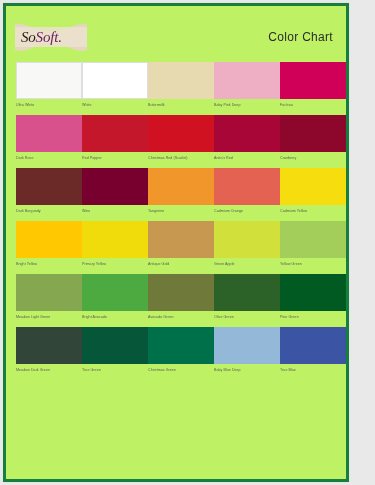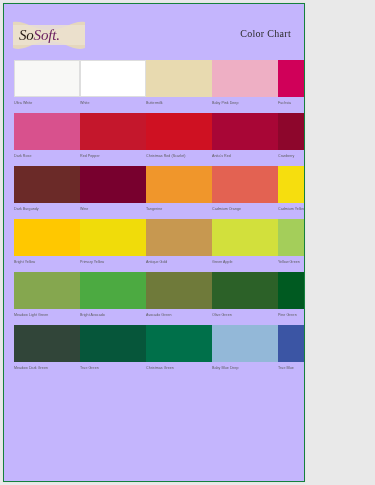--- a/index.html
+++ b/index.html
@@ -10,24 +10,24 @@
     width: 375px;
     height: 485px;
     background: #e9e9e9;
     font-family: "Liberation Sans", sans-serif;
     overflow: hidden;
   }
   .page {
     position: absolute;
     left: 3px;
     top: 3px;
-    width: 302px;
+    width: 346px;
     height: 479px;
-    background: #c4b5fd;
-    border: 1px solid #15803d;
+    background: #bef264;
+    border: 3px solid #15803d;
     box-sizing: border-box;
     box-shadow: 0 0 2px rgba(0,0,0,0.06);
     overflow: hidden;
   }
 
   
   .header {
     position: relative;
     height: 56px;
   }
@@ -60,25 +60,24 @@
   }
   .logo-soft {
     color: #6b2060;
     font-style: italic;
     font-weight: 400;
   }
   .chart-title {
     position: absolute;
     right: 13px;
     top: 24px;
-    font-size: 10px;
+    font-size: 12px;
     color: #2b2b2b;
     letter-spacing: 0.3px;
     white-space: nowrap;
-    font-family: Liberation Serif, serif;
   }
 
   
   .grid {
     padding: 0 10px;
   }
   .row {
     display: flex;
     justify-content: space-between;
     margin-bottom: 4px;

